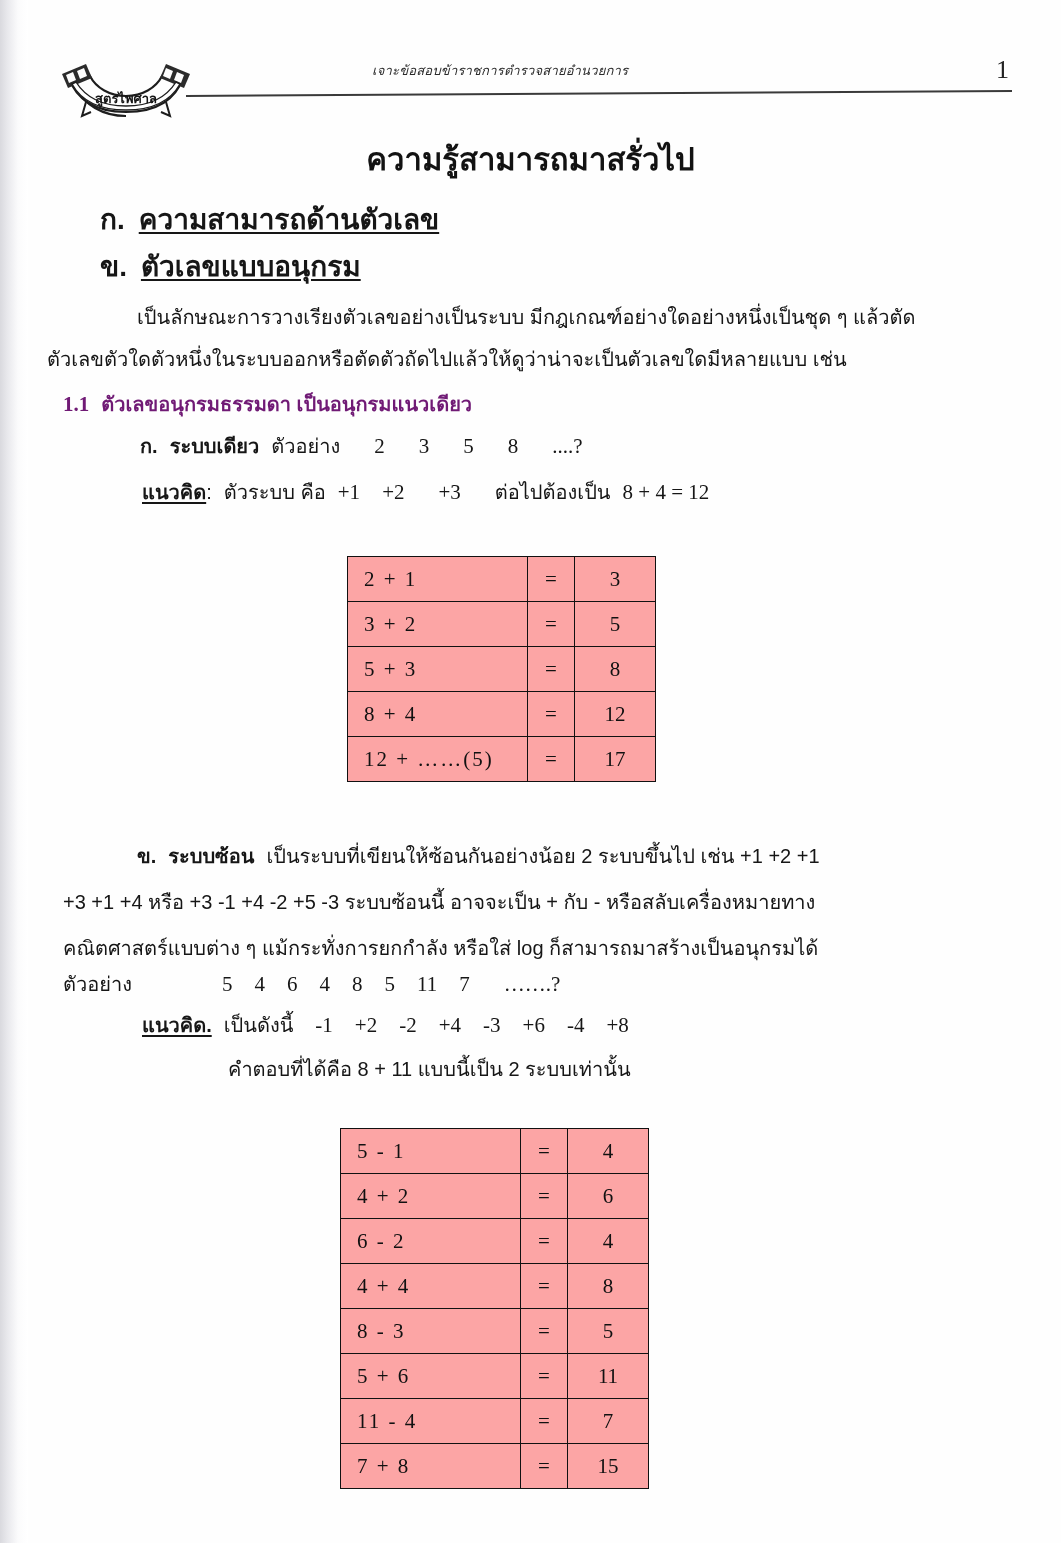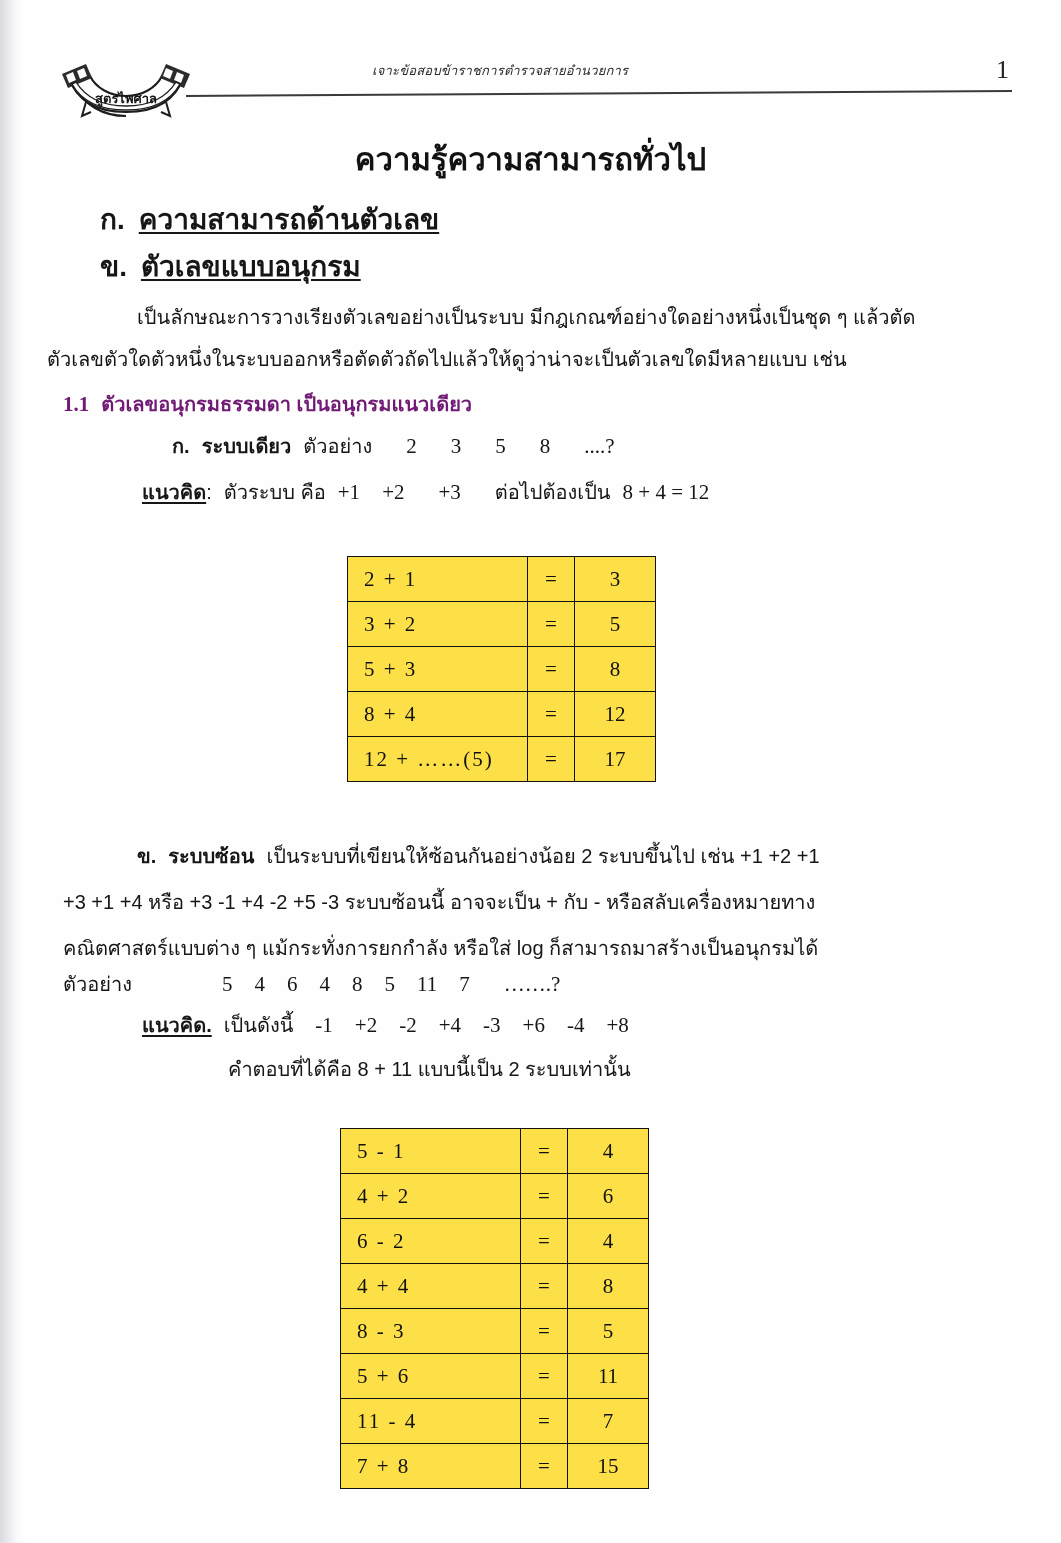--- a/index.html
+++ b/index.html
@@ -126,21 +126,21 @@
   .sp-mid  { display:inline-block; width: 22px; }
   .sp-sm   { display:inline-block; width: 12px; }
 
   
   .calc-table {
     position: absolute;
     border-collapse: collapse;
     font-family: "Liberation Serif", serif;
     font-size: 21px;
     color: #111;
-    background: #fde047;
+    background: #fca5a5;
   }
   .calc-table td {
     border: 1.6px solid #111;
     height: 44px;
     padding: 0;
   }
   .calc-table td.expr {
     width: 163px;
     text-align: left;
     padding-left: 16px;
@@ -189,38 +189,38 @@
         <path d="M30 44 L26 58 L35 54"></path>
         <path d="M110 44 L114 58 L105 54"></path>
       </g>
     </svg>
   </div>
 
   <div class="header-title">เจาะข้อสอบข้าราชการตำรวจสายอำนวยการ</div>
   <div class="page-number">1</div>
   <div class="header-rule"></div>
 
-  <div class="doc-title">ความรู้ความสามารถทั่วไป</div>
+  <div class="doc-title">ความรู้สามารถมาสรั่วไป</div>
 
   <div class="lvl1" style="left:100px; top:197px;">
     <span class="mark">ก.</span><span class="u">ความสามารถด้านตัวเลข</span>
   </div>
 
   <div class="lvl1" style="left:100px; top:244px;">
     <span class="mark">ข.</span><span class="u">ตัวเลขแบบอนุกรม</span>
   </div>
 
   <div class="para" style="left:137px; top:293px;">เป็นลักษณะการวางเรียงตัวเลขอย่างเป็นระบบ  มีกฎเกณฑ์อย่างใดอย่างหนึ่งเป็นชุด ๆ แล้วตัด</div>
   <div class="para" style="left:47px; top:335px;">ตัวเลขตัวใดตัวหนึ่งในระบบออกหรือตัดตัวถัดไปแล้วให้ดูว่าน่าจะเป็นตัวเลขใดมีหลายแบบ  เช่น</div>
 
   <div class="heading11" style="left:63px; top:388px;">
     <span class="num serif-num">1.1</span><span>ตัวเลขอนุกรมธรรมดา เป็นอนุกรมแนวเดียว</span>
   </div>
 
-  <div class="example-line" style="left:140px; top:430px;margin-left:32px;">
+  <div class="example-line" style="left:140px; top:430px;">
     <b>ก.</b><span class="sp-sm"></span><b>ระบบเดียว</b><span class="sp-sm"></span><span>ตัวอย่าง</span><span class="sp-wide"></span><span class="serif-num">2</span><span class="sp-wide"></span><span class="serif-num">3</span><span class="sp-wide"></span><span class="serif-num">5</span><span class="sp-wide"></span><span class="serif-num">8</span><span class="sp-wide"></span><span class="serif-num">....?</span>
   </div>
 
   <div class="example-line" style="left:132px; top:476px;">
     <span class="u">แนวคิด</span><span>:</span><span class="sp-sm"></span><span>ตัวระบบ คือ</span><span class="sp-sm"></span><span class="serif-num">+1</span><span class="sp-mid"></span><span class="serif-num">+2</span><span class="sp-wide"></span><span class="serif-num">+3</span><span class="sp-wide"></span><span>ต่อไปต้องเป็น</span><span class="sp-sm"></span><span class="serif-num">8 + 4  =  12</span>
   </div>
 
   <table class="calc-table" id="t1">
     <tbody>
       <tr>

